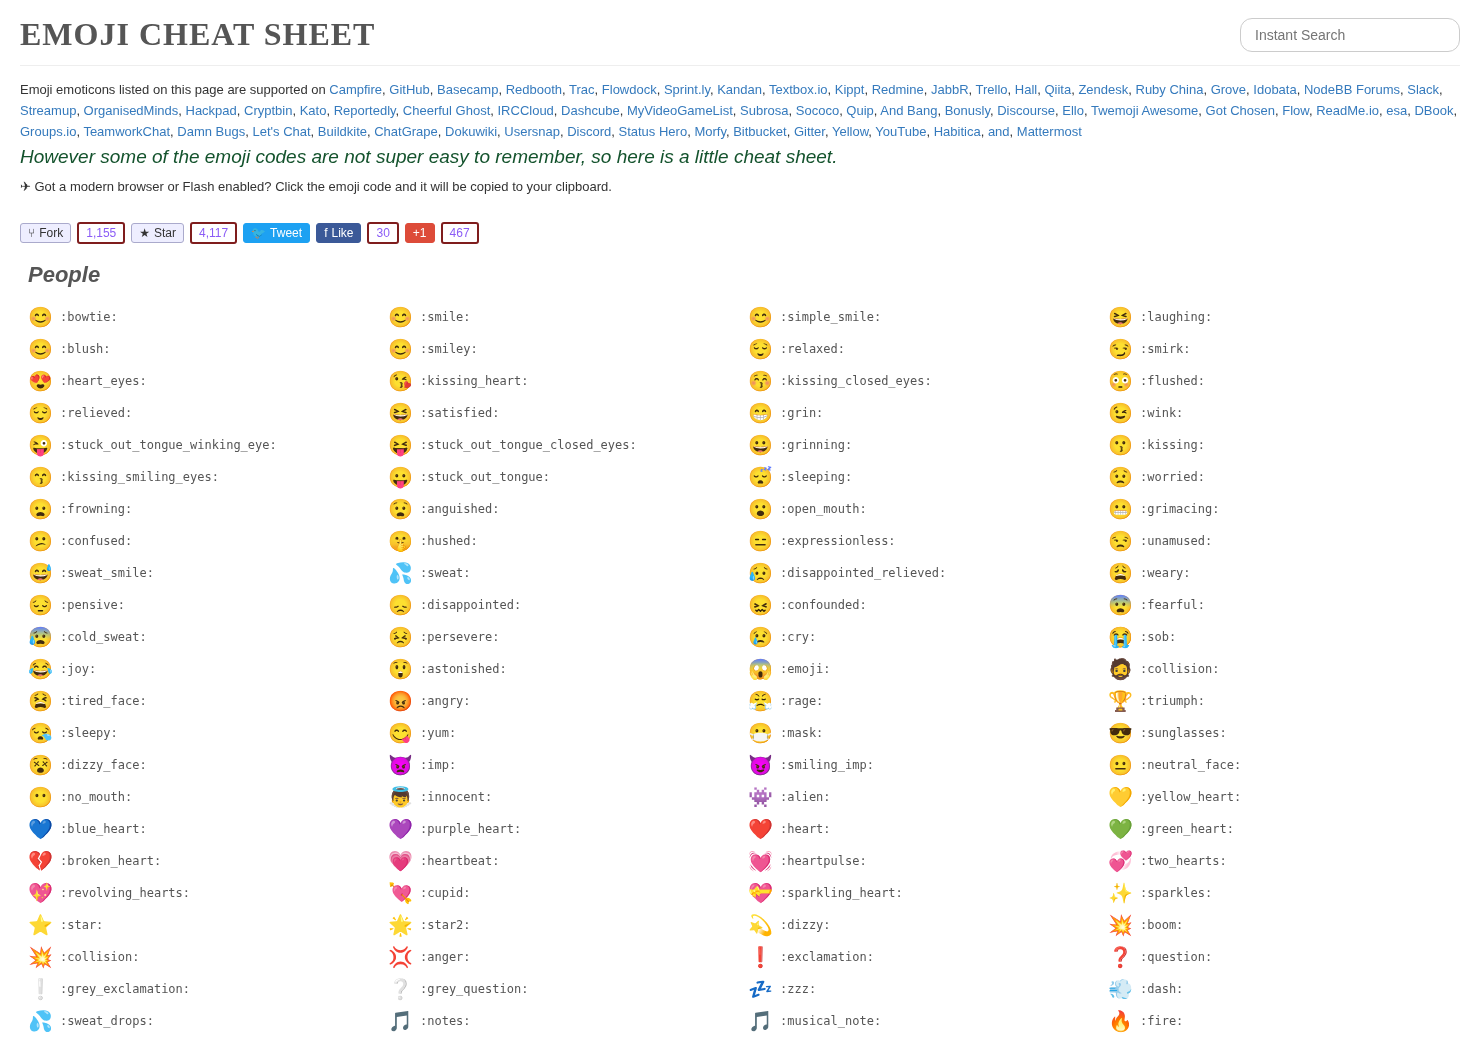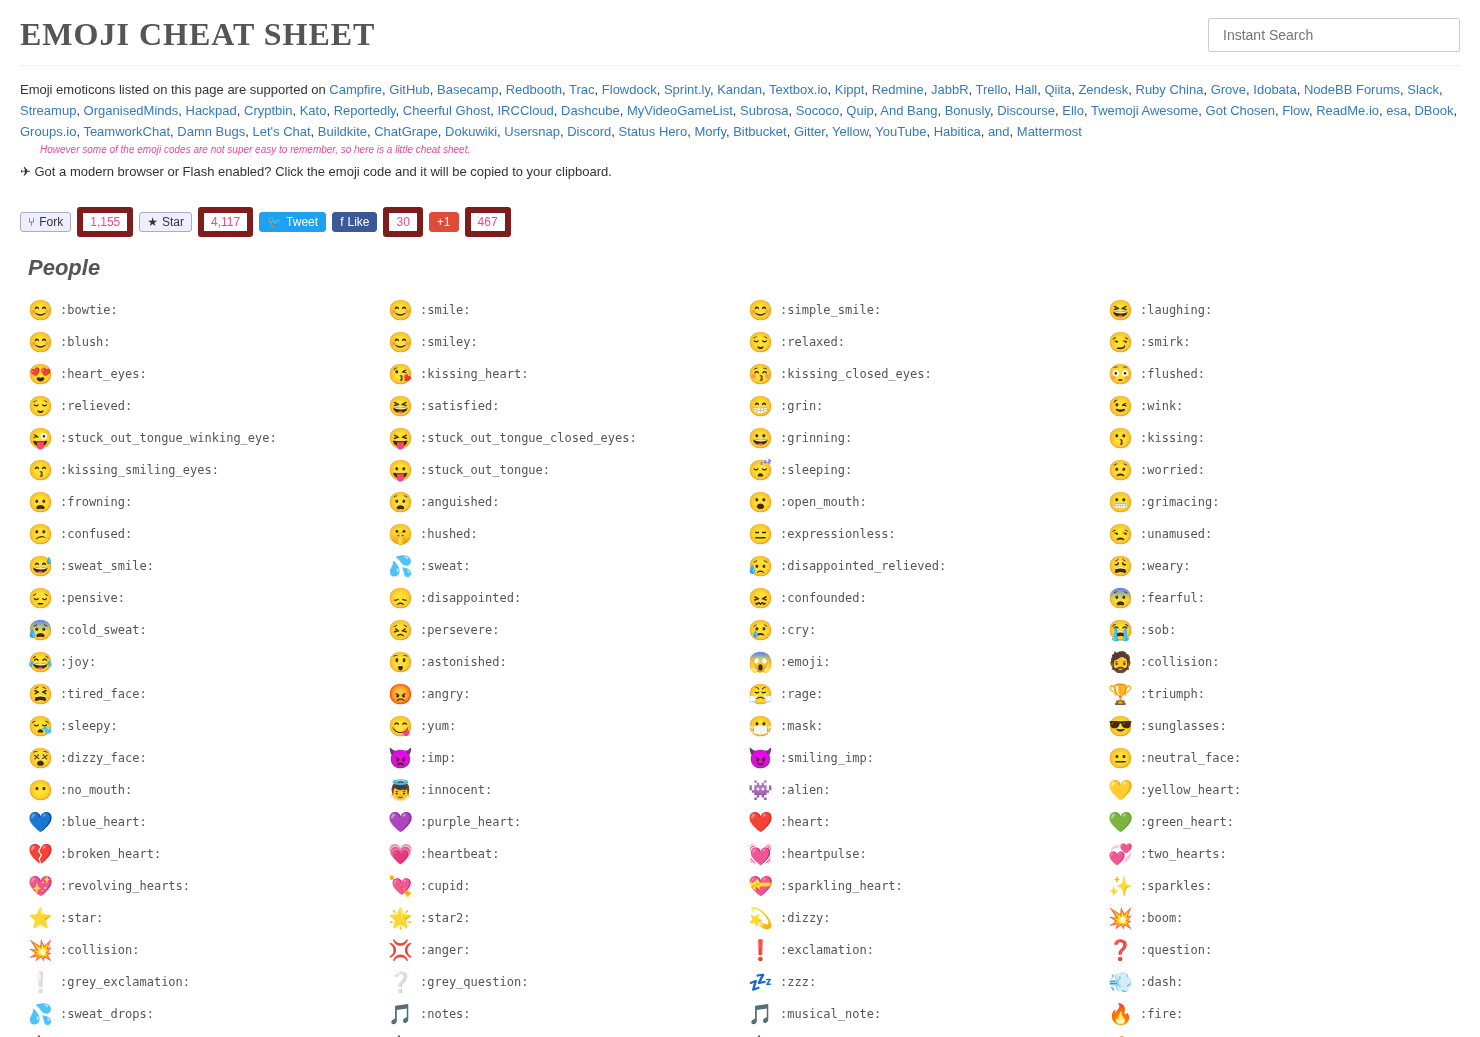--- a/index.html
+++ b/index.html
@@ -19,42 +19,41 @@
     }
     .site-title {
       font-size: 32px;
       font-weight: bold;
       color: #555;
       letter-spacing: 1px;
       font-family: Liberation Serif, serif;
     }
     .search-box {
       border: 1px solid #ccc;
-      border-radius: 2px;
+      border-radius: 12px;
       padding: 8px 14px;
       font-size: 14px;
       color: #999;
-      width: 252px;
+      width: 220px;
       outline: none;
       background: #fff;
     }
     .intro {
       padding: 14px 0 6px 0;
       line-height: 1.6;
       font-size: 13px;
     }
     .intro a {
       color: #357abd;
       text-decoration: none;
     }
     .note-line {
       font-style: italic;
-      color: #ec4899;
-      font-size: 10px;
-      margin-left: 20px;
+      color: #14532d;
+      font-size: 19px;
     }
     .copy-note {
       font-size: 13px;
       color: #333;
       margin: 4px 0 10px 0;
     }
     .social-bar {
       display: flex;
       gap: 6px;
       margin: 8px 0 14px 0;
@@ -74,26 +73,26 @@
       text-decoration: none;
     }
     .social-btn.fork { background: #eef; border-color: #aac; }
     .social-btn.star { background: #eef; border-color: #aac; }
     .social-btn.tweet { background: #1da1f2; color: #fff; border-color: #1da1f2; }
     .social-btn.like { background: #3b5998; color: #fff; border-color: #3b5998; }
     .social-btn.gplus { background: #dd4b39; color: #fff; border-color: #dd4b39; }
     .social-count {
       display: inline-flex;
       align-items: center;
-      border: 6px solid #7f1d1d;
+      border: 2px solid #7f1d1d;
       border-radius: 3px;
       padding: 2px 7px;
       font-size: 12px;
       background: #fff;
-      color: #ec4899;
+      color: #8b5cf6;
     }
     .section-title {
       font-size: 22px;
       font-weight: bold;
       color: #555;
       margin: 18px 0 14px 0;
       padding-left: 8px;
       font-style: italic;
     }
     .emoji-grid {

